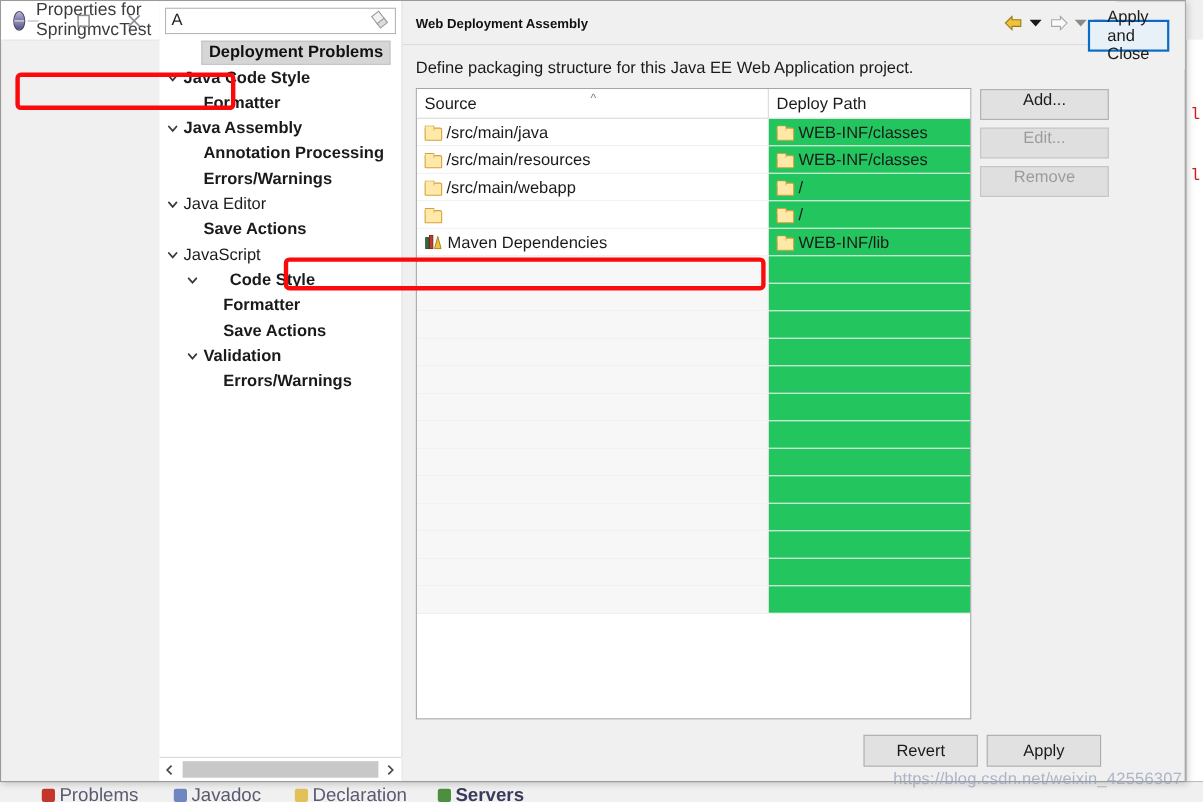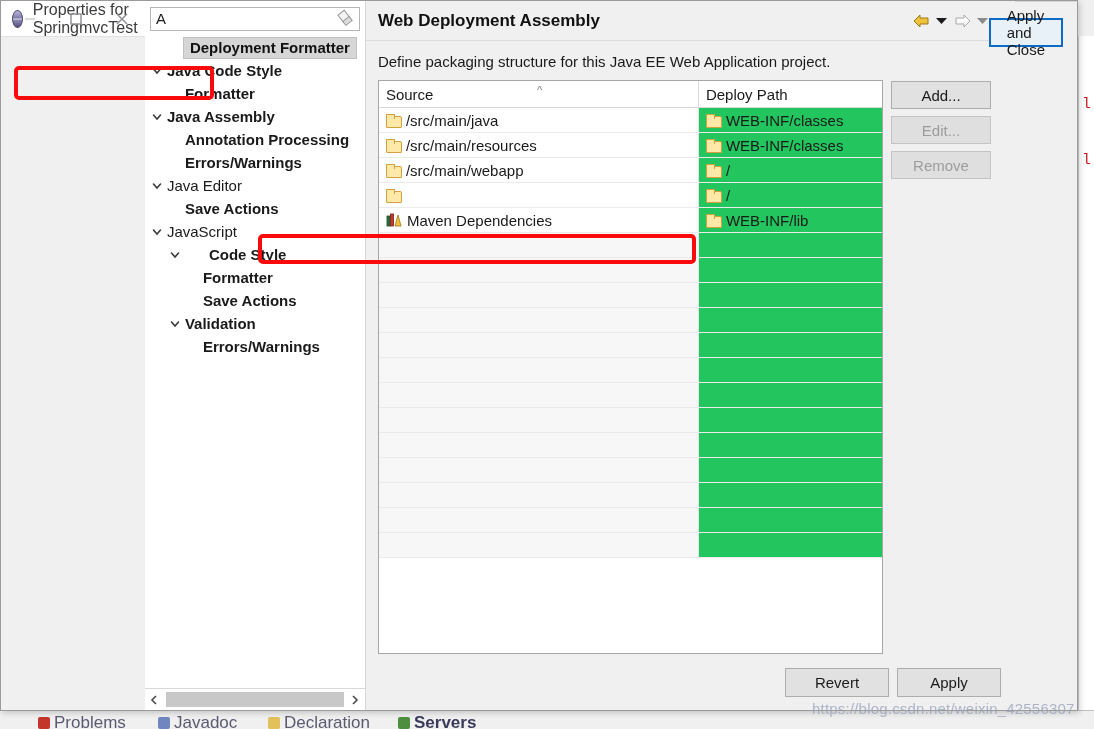--- a/index.html
+++ b/index.html
@@ -118,21 +118,21 @@
     flex: 1; height: 15px; background: #c8c8c8; margin: 0 1px;
   }
 
   
   .right-pane { flex: 1; display: flex; flex-direction: column; background: #f0f0f0; min-width: 0; }
 
   .page-header {
     height: 40px; display: flex; align-items: center; position: relative;
     padding-left: 12px; border-bottom: 1px solid #dcdcdc;
   }
-  .page-title { font-size: 17px; font-weight: bold; color: #111; }
+  .page-title { font-size: 12px; font-weight: bold; color: #111; }
   .nav-btns { position: absolute; right: 8px; top: 0; height: 40px; display: flex; align-items: center; gap: 2px; }
   .nav-btn { width: 22px; height: 24px; display: flex; align-items: center; justify-content: center; }
   .nav-caret { width: 15px; height: 24px; display: flex; align-items: center; justify-content: center; }
 
   .page-desc {
     font-size: 15px; color: #1a1a1a; padding: 12px 0 10px 12px;
   }
 
   .table-area { flex: 1; display: flex; padding: 0 14px 0 12px; min-height: 0; }
 
@@ -166,24 +166,24 @@
     background: #ffe9a8; border: 1px solid #d6a13c; border-radius: 1px 2px 1px 1px;
   }
   .folder-ico::after {
     content: ""; position: absolute; left: 0; top: 0px; width: 7px; height: 4px;
     background: #ffe9a8; border: 1px solid #d6a13c; border-bottom: none; border-radius: 1px 1px 0 0;
   }
   .books-ico { width: 16px; height: 14px; margin-right: 5px; flex: 0 0 16px; position: relative; }
 
   .side-buttons { width: 118px; padding-left: 8px; padding-top: 1px; }
   .sbtn {
-    width: 100px; height: 28px; margin-bottom: 7px;
+    width: 117px; height: 28px; margin-bottom: 7px;
     background: #e1e1e1; border: 1px solid #adadad;
     font-size: 15px; color: #1a1a1a;
-    display: flex; align-items: center; justify-content: center;
+    display: flex; justify-content: center;
   }
   .sbtn.disabled { color: #9c9c9c; border-color: #c4c4c4; background: #dfdfdf; }
 
   .apply-row {
     height: 56px; display: flex; align-items: center; justify-content: flex-end;
     padding-right: 14px; gap: 8px;
   }
   .btn-std {
     width: 104px; height: 29px; background: #e1e1e1; border: 1px solid #adadad;
     font-size: 15px; color: #1a1a1a; display: flex; align-items: center; justify-content: center;
@@ -296,21 +296,21 @@
                   <rect x="7" y="11" width="8" height="5" fill="#dcdcdc" stroke="#9a9a9a" stroke-width="1"></rect>
                 </g>
               </svg>
             </div>
           </div>
         </div>
 
         <div class="tree" id="tree-list">
             <div class="tree-item bold selected" style="padding-left: 22px;">
               <span class="twisty"></span>
-              <span class="tlabel">Deployment Formatter</span>
+              <span class="tlabel">Deployment Problems</span>
             </div>
             <div class="tree-item bold" style="padding-left: 4px;">
               <span class="twisty">
                 <svg width="12" height="12" viewBox="0 0 12 12">
                   <polyline points="2.5,4 6,8 9.5,4" fill="none" stroke="#3a3a3a" stroke-width="1.6" stroke-linecap="round"></polyline>
                 </svg>
               </span>
               <span class="tlabel">Java Code Style</span>
             </div>
             <div class="tree-item bold" style="padding-left: 22px;">

